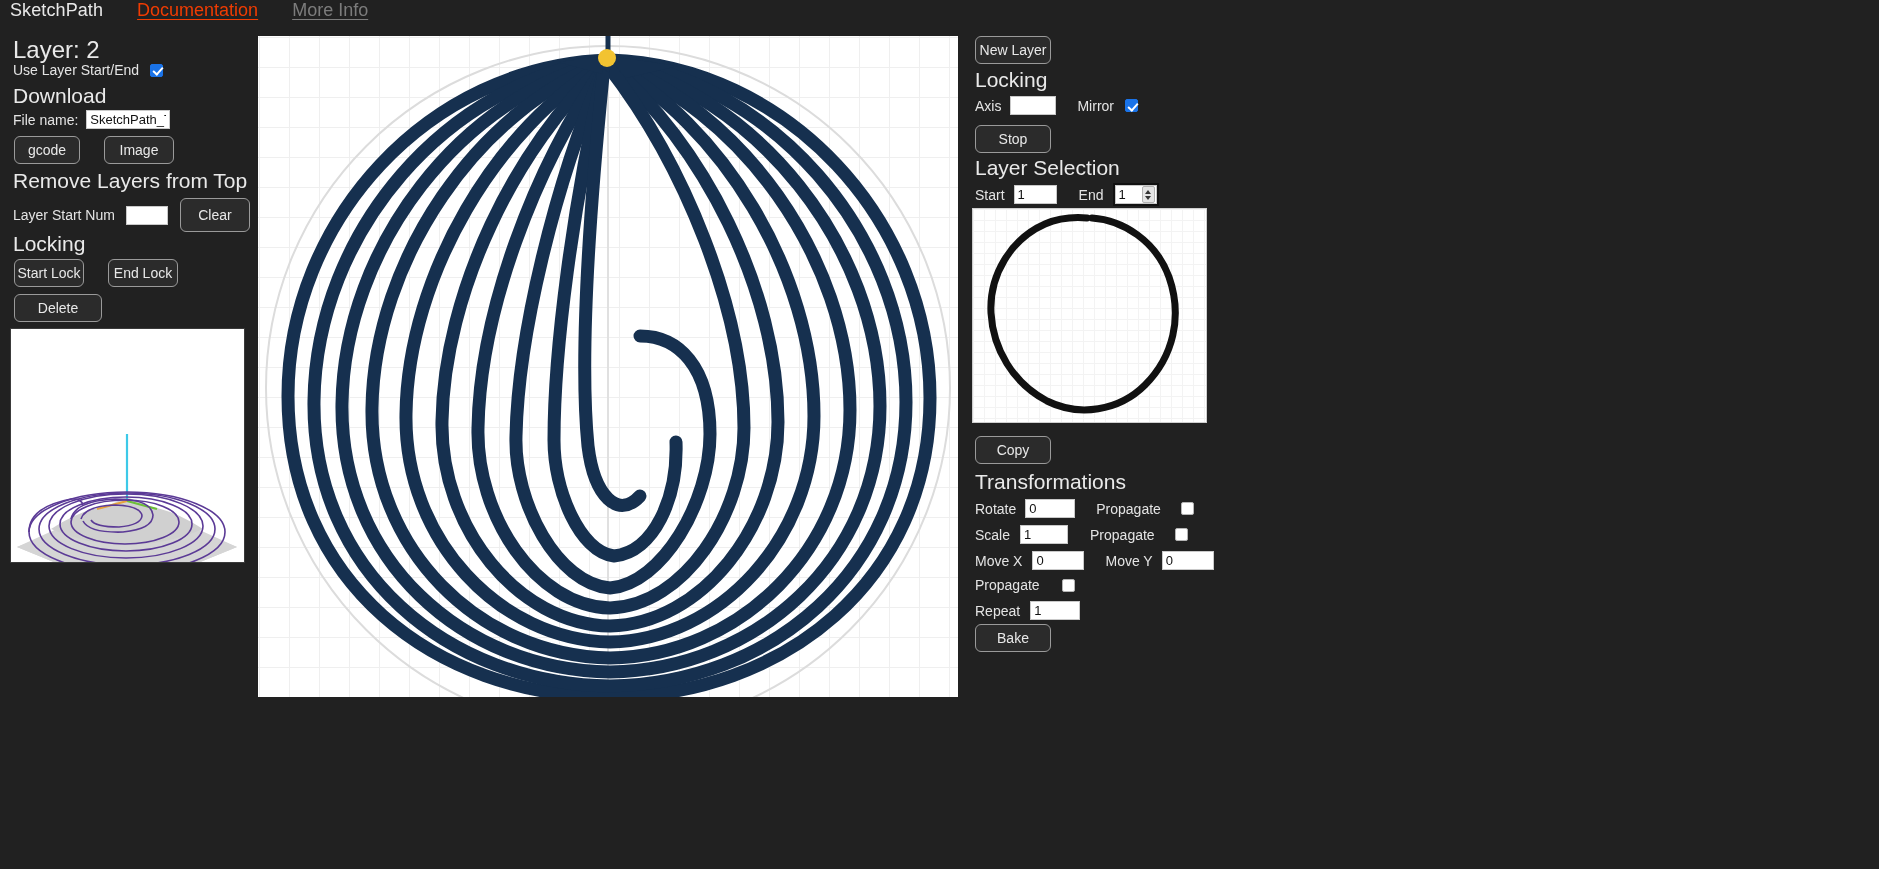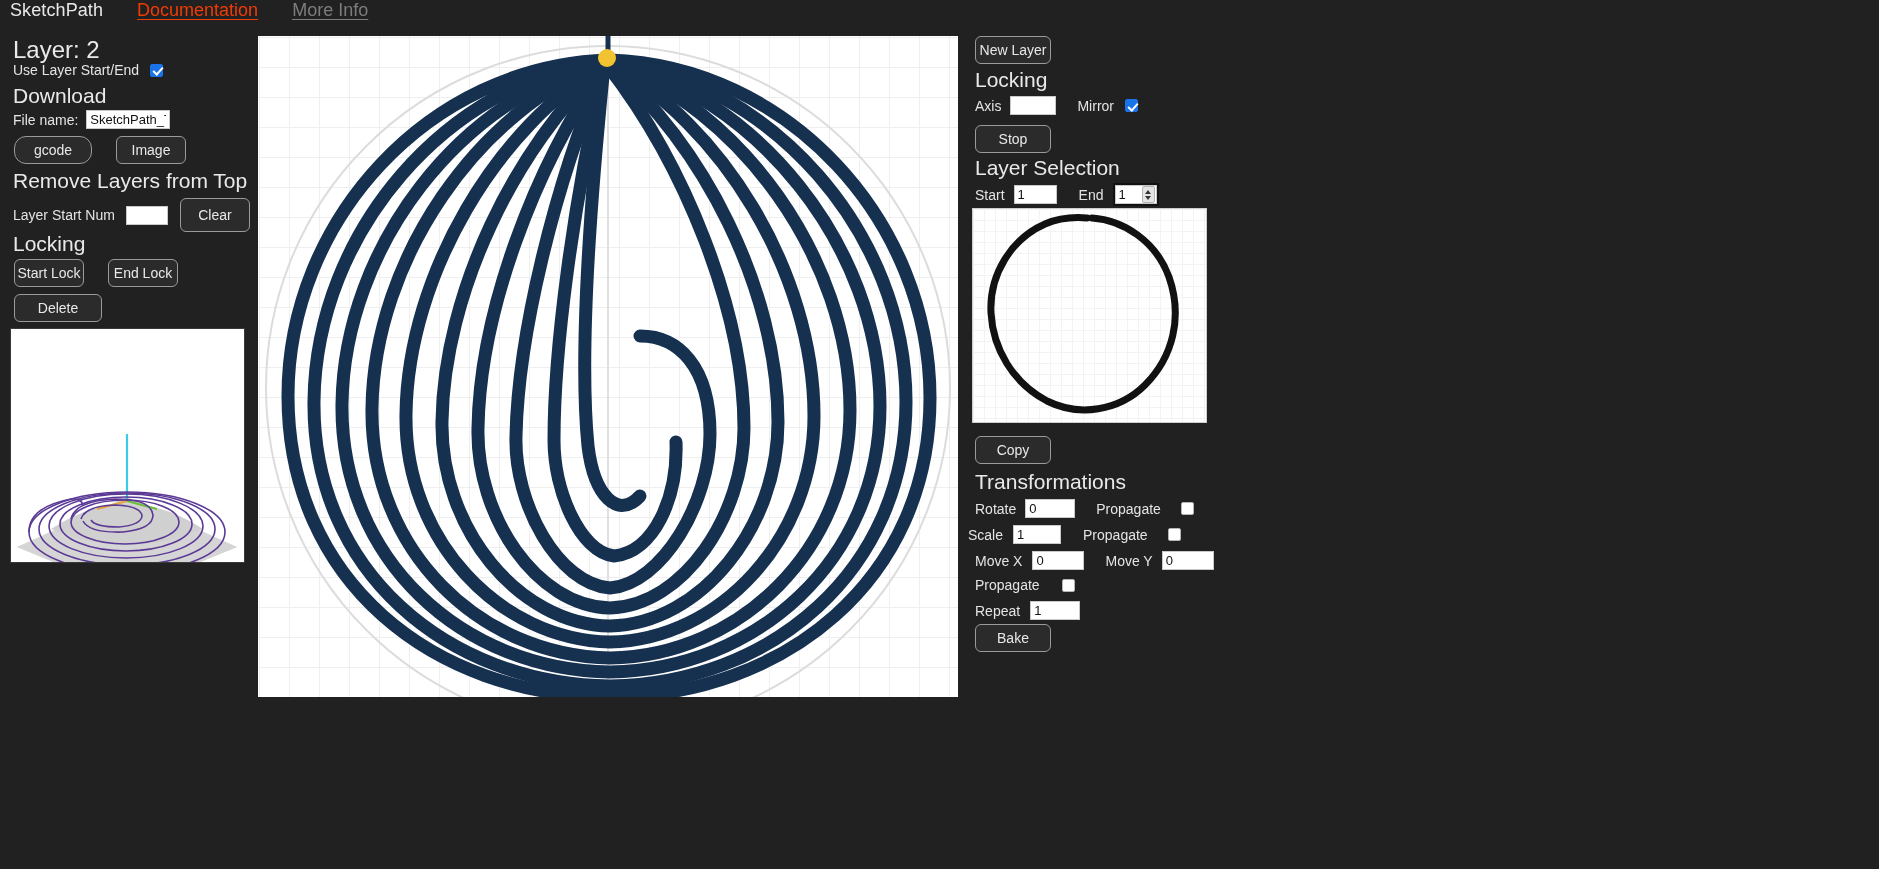--- a/index.html
+++ b/index.html
@@ -63,21 +63,21 @@
     border-width: 0 2px 2px 0; transform: rotate(42deg);
   }
 
   
   #layer-title   { position: absolute; left: 13px;  top: 0px;   }
   #use-se-row    { position: absolute; left: 13px;  top: 26px;  }
   #download-h    { position: absolute; left: 13px;  top: 48px;  }
   #filename-row  { position: absolute; left: 13px;  top: 74px;  }
   #filename-in   { width: 84px; margin-left: 8px; }
   #dl-btns       { position: absolute; left: 14px;  top: 100px; }
-  #btn-gcode     { width: 78px; border-radius: 12px; }
+  #btn-gcode     { width: 66px; }
   #btn-image     { width: 70px; margin-left: 24px; }
   #remove-h      { position: absolute; left: 13px;  top: 133px; }
   #lsn-row       { position: absolute; left: 13px;  top: 162px; }
   #lsn-input     { width: 42px; margin-left: 11px; }
   #btn-clear     { width: 70px; margin-left: 12px; padding: 8px 0; }
   #locking-h     { position: absolute; left: 13px;  top: 196px; }
   #lock-btns     { position: absolute; left: 14px;  top: 223px; }
   #btn-startlock { width: 70px; }
   #btn-endlock   { width: 70px; margin-left: 24px; }
   #btn-delete    { position: absolute; left: 14px; top: 258px; width: 88px; }
@@ -138,21 +138,21 @@
       linear-gradient(to right, #f3f3f3 1px, transparent 1px),
       linear-gradient(to bottom, #f3f3f3 1px, transparent 1px);
     background-size: 11px 11px;
   }
   #btn-copy      { position: absolute; left: 17px; top: 400px; width: 76px; }
   #transform-h   { position: absolute; left: 17px; top: 434px; text-align: center; }
   #rotate-row    { position: absolute; left: 17px; top: 463px; }
   #rotate-in     { width: 50px; margin-left: 9px; }
   #rot-prop-lbl  { margin-left: 21px; }
   #rot-prop-chk  { margin-left: 20px; }
-  #scale-row     { position: absolute; left: 10px; top: 489px; justify-content: flex-end; }
+  #scale-row     { position: absolute; left: 17px; top: 489px; justify-content: flex-end; }
   #scale-in      { width: 48px; margin-left: 10px; }
   #sc-prop-lbl   { margin-left: 22px; }
   #sc-prop-chk   { margin-left: 20px; }
   #move-row      { position: absolute; left: 17px; top: 515px; }
   #movex-in      { width: 52px; margin-left: 10px; }
   #movey-lbl     { margin-left: 21px; }
   #movey-in      { width: 52px; margin-left: 9px; }
   #prop3-row     { position: absolute; left: 17px; top: 541px; }
   #prop3-chk     { margin-left: 22px; }
   #repeat-row    { position: absolute; left: 17px; top: 565px; }

